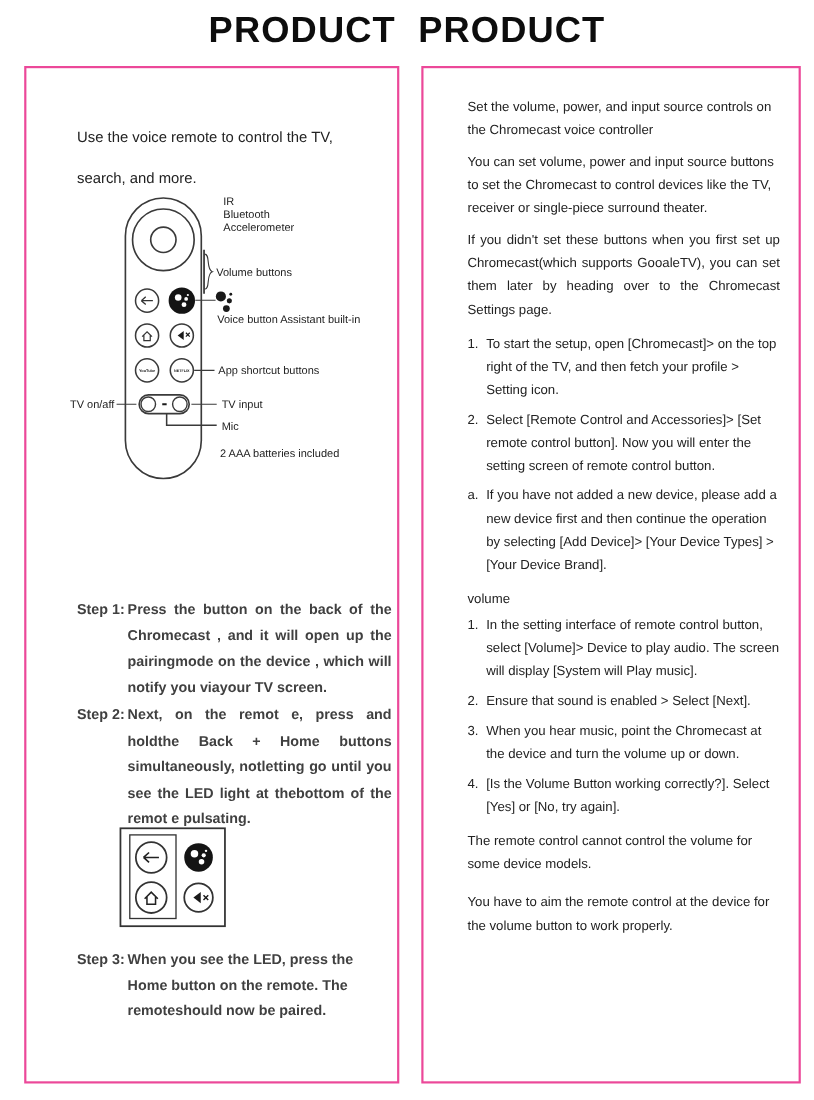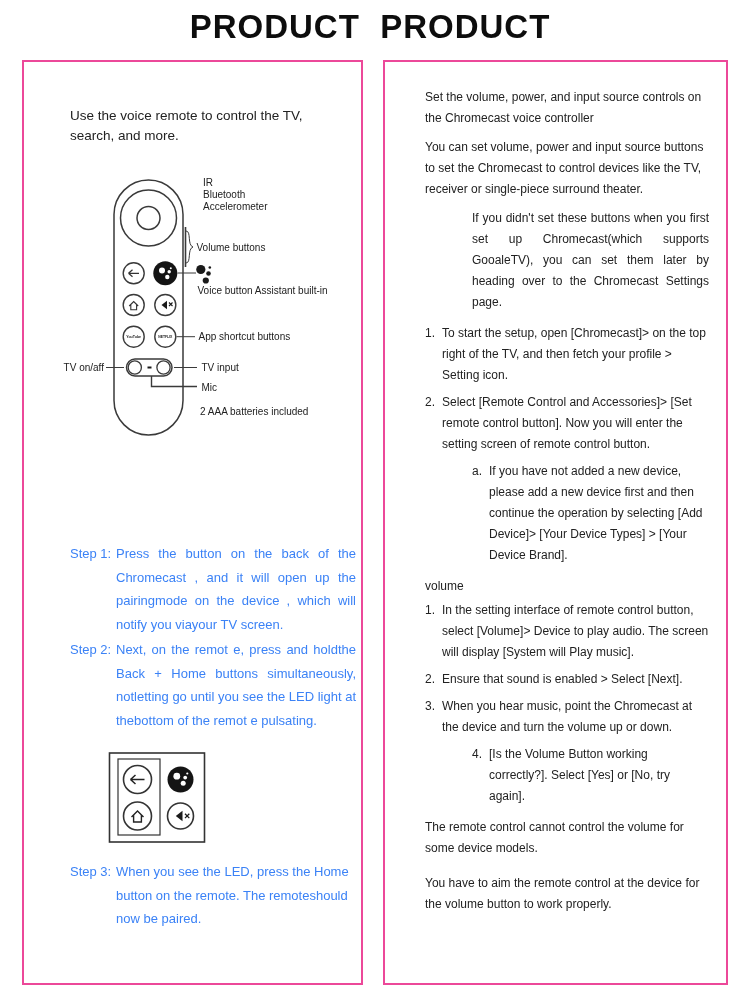--- a/index.html
+++ b/index.html
@@ -9,38 +9,38 @@
   }
   .page-title{
     position:absolute;top:8px;left:0;width:740px;text-align:center;
     font-size:33px;font-weight:800;color:#0d0d0d;letter-spacing:1px;white-space:pre;
   }
   .panel{position:absolute;top:60px;height:921px;border:2px solid #ec4899;background:#fff;}
   .panel-left{left:22px;width:337px;}
   .panel-right{left:383px;width:341px;}
   .intro{
     position:absolute;left:46px;top:44px;width:264px;
-    font-size:13.5px;line-height:20px;color:#222;
+    font-size:13.5px;line-height:37px;color:#222;
   }
   .remote-svg{position:absolute;left:31px;top:103px;}
   .remote-svg text{font-family:"Liberation Sans",sans-serif;font-size:10px;fill:#222;}
   .pair-svg{position:absolute;left:84px;top:688px;}
   .steps{position:absolute;left:46px;top:0;width:286px;}
-  .step{position:absolute;display:flex;font-size:13px;line-height:23.5px;color:#3b82f6;width:286px;}
+  .step{position:absolute;display:flex;font-size:13px;line-height:23.5px;color:#404040;width:286px;font-weight:bold;}
   .step .step-label{width:46px;flex:0 0 46px;}
   .step .step-text{flex:1;text-align:justify;}
   .step3 .step-text{text-align:left;}
   .rp-content{position:absolute;left:40px;top:25px;width:284px;font-size:12px;line-height:21px;color:#222;}
   .blk{margin:0 0 8px 0;}
   .blk.just{text-align:justify;}
   .li{display:flex;margin-bottom:6px;}
   .li .marker{flex:0 0 17px;width:17px;}
   .li .li-text{flex:1;}
   .hd{margin-bottom:3px;}
-  .gap-lg{margin-bottom:10px;margin-left:47px;}
+  .gap-lg{margin-bottom:10px;}
   .gap-top{margin-top:14px;}
 </style>
 </head>
 <body>
 
 <div class="page-title">PRODUCT  PRODUCT</div>
 
 <div class="panel panel-left">
 
   <div class="intro">Use the voice remote to control the TV, search, and more.</div>

